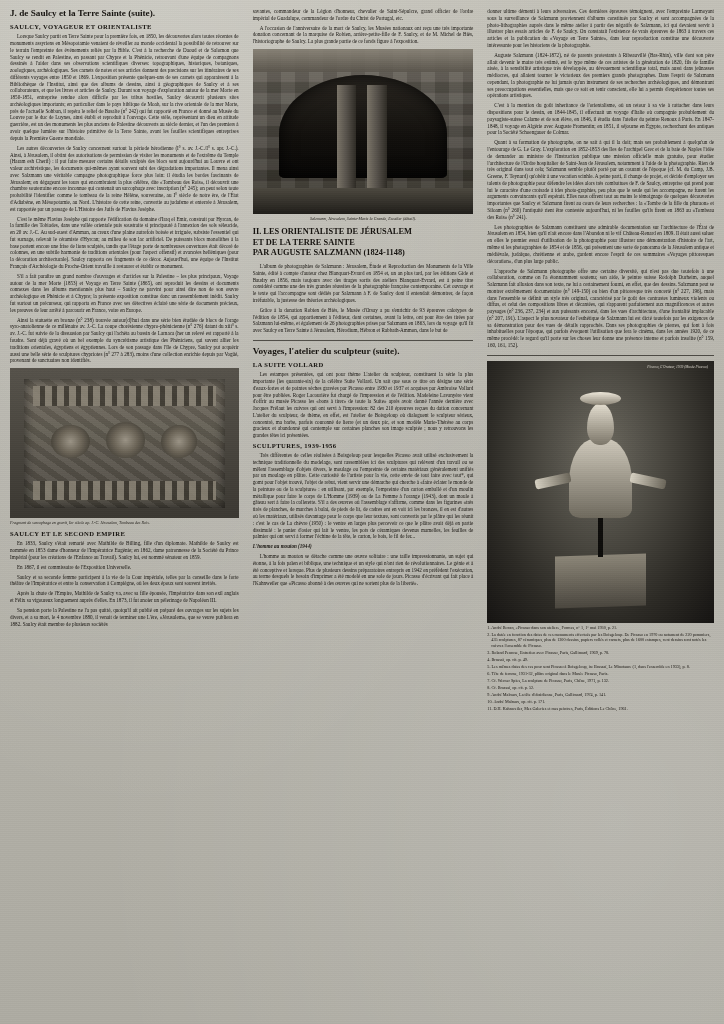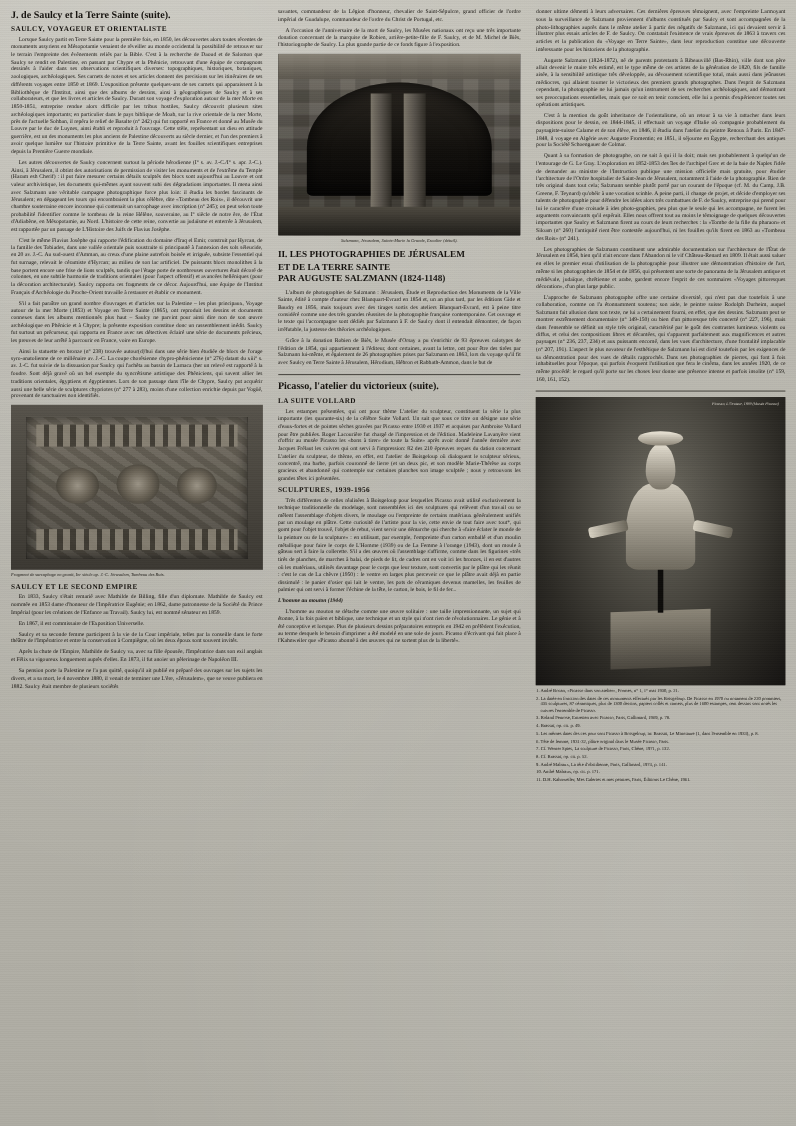--- a/index.html
+++ b/index.html
@@ -198,30 +198,30 @@
           <div class="arch-wall"></div>
           <div class="arch-top"></div>
           <div class="arch-vault"></div>
           <div class="arch-pillar l"></div>
           <div class="arch-pillar r"></div>
           <div class="arch-floor"></div>
         </div>
       </div>
       <div class="cap center">Salzmann, Jérusalem, Sainte-Marie la Grande, Escalier (détail).</div>
 
-      <div class="bigtitle">II. LES PHOTOGRAPHIES DE JÉRUSALEM</div>
+      <div class="bigtitle">II. LES ORIENTALISTE DE JÉRUSALEM</div>
       <div class="bigtitle" style="margin-top:-4px">ET DE LA TERRE SAINTE</div>
       <div class="bigtitle" style="margin-top:-4px">PAR AUGUSTE SALZMANN (1824-1148)</div>
 
       <p class="t">L'album de photographies de Salzmann : Jérusalem, Étude et Reproduction des Monuments de la Ville Sainte, édité à compte d'auteur chez Blanquart-Evrard en 1854 et, un an plus tard, par les éditions Gide et Baudry en 1856, mais toujours avec des tirages sortis des ateliers Blanquart-Evrard, est à peine titre considéré comme une des très grandes réussites de la photographie française contemporaine. Cet ouvrage et le texte qui l'accompagne sont dédiés par Salzmann à F. de Saulcy dont il entendait démontrer, de façon irréfutable, la justesse des théories archéologiques.</p>
       <p class="t">Grâce à la donation Robien de Biès, le Musée d'Orsay a pu s'enrichir de 93 épreuves calotypes de l'édition de 1854, qui appartiennent à l'éditeur, dont certaines, avant la lettre, ont pour être des tirées par Salzmann lui-même, et également de 26 photographies prises par Salzmann en 1863, lors du voyage qu'il fit avec Saulcy en Terre Sainte à Jérusalem, Hérodium, Hébron et Rabbath-Ammon, dans le but de</p>
 
       <div class="rule"></div>
 
-      <div class="hdr-main">Picasso, l'atelier du victorieux (suite).</div>
+      <div class="hdr-main">Voyages, l'atelier du sculpteur (suite).</div>
       <h2 class="sec">LA SUITE VOLLARD</h2>
       <p class="t">Les estampes présentées, qui ont pour thème L'atelier du sculpteur, constituent la série la plus importante (les quarante-six) de la célèbre Suite Vollard. Un sait que sous ce titre on désigne une série d'eaux-fortes et de pointes sèches gravées par Picasso entre 1930 et 1937 et acquises par Ambroise Vollard pour être publiées. Roger Lacourière fut chargé de l'impression et de l'édition. Madeleine Lavanyère vient d'offrir au musée Picasso les «bons à tirer» de toute la Suite» après avoir donné l'année dernière avec Jacques Frélaut les cuivres qui ont servi à l'impression: 82 des 210 épreuves reçues du dation concernant L'atelier du sculpteur, de thème, en effet, est l'atelier de Boisgeloup où dialoguent le sculpteur sérieux, concentré, ma barbe, parfois couronné de lierre (et un deux pic, et son modèle Marie-Thérèse au corps gracieux et abandonné qui contemple sur certaines planches son image sculptée ; nous y retrouvons les grandes têtes ici présentées.</p>
 
       <h2 class="sec">SCULPTURES, 1939-1956</h2>
       <p class="t">Très différentes de celles réalisées à Boisgeloup pour lesquelles Picasso avait utilisé exclusivement la technique traditionnelle du modelage, sont rassemblées ici des sculptures qui relèvent d'un travail ou se mêlent l'assemblage d'objets divers, le moulage ou l'empreinte de certains matériaux généralement unifiés par un moulage en plâtre. Cette curiosité de l'artiste pour la vie, cette envie de tout faire avec tout*, qui gomt pour l'objet trouvé, l'objet de rebut, vient servir une démarche qui cherche à «faire éclater le monde de la peinture ou de la sculpture» : en utilisant, par exemple, l'empreinte d'un carton emballé et d'un moulin métallique pour faire le corps de L'Homme (1939) ou de La Femme à l'orange (1943), dont un moule à gâteau sert à faire la collerette. S'il a des œuvres où l'assemblage s'affirme, comme dans les figurines «très tirés de planches, de marches à balai, de pieds de lit, de cadres ont en voit ici les bronzes, il en est d'autres où les matériaux, utilisés davantage pour le corps que leur texture, sont convertis par le plâtre qui les réunit : c'est le cas de La chèvre (1950) : le ventre en larges plus perceveir ce que le plâtre avait déjà en partie dissimulé : le panier d'osier qui lait le ventre, les pots de céramiques devenus mamelles, les feuilles de palmier qui ont servi à former l'échine de la tête, le carton, le bois, le fil de fer...</p>
       <p class="t noind" style="font-style:italic;font-weight:bold">L'homme au mouton (1944)</p>
       <p class="t">L'homme au mouton se détache comme une œuvre solitaire : une taille impressionnante, un sujet qui étonne, à la fois païen et biblique, une technique et un style qui n'ont rien de révolutionnaires. Le génie et à été conceptive et lorsque. Plus de plusieurs dessins préparatoires entrepris en 1942 en préfèdent l'exécution, au terme desquels le besoin d'imprimer a été modelé en une sole de jours. Picasso d'écrivant qui fait place à l'Kahnweiler que «Picasso abonné à des œuvres qui ne sortent plus de la liberté».</p>
     </div>
 
     <div class="col right">

